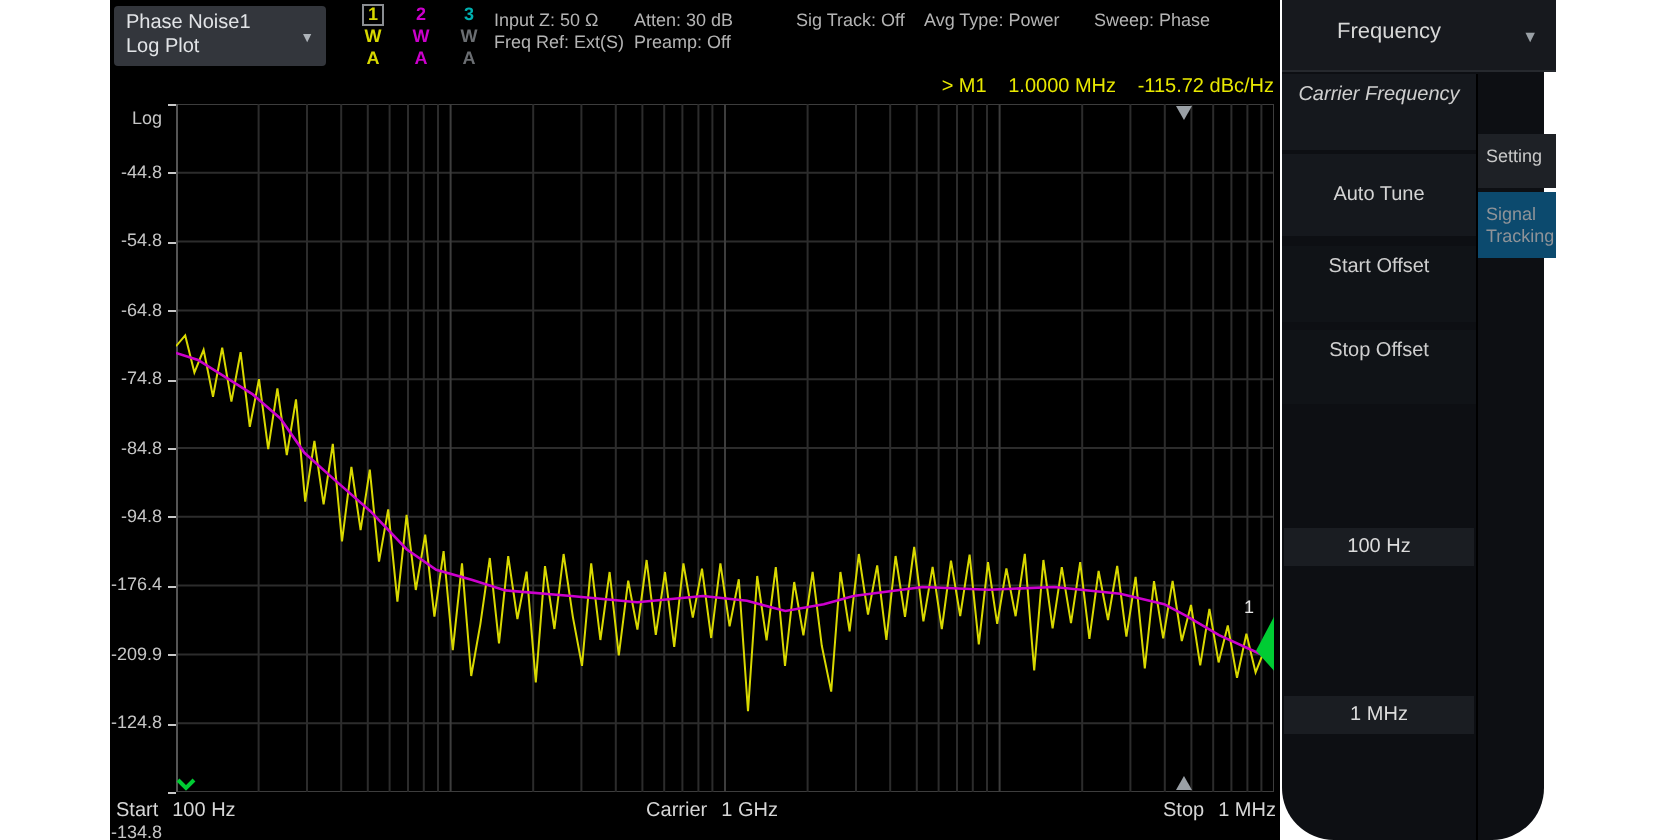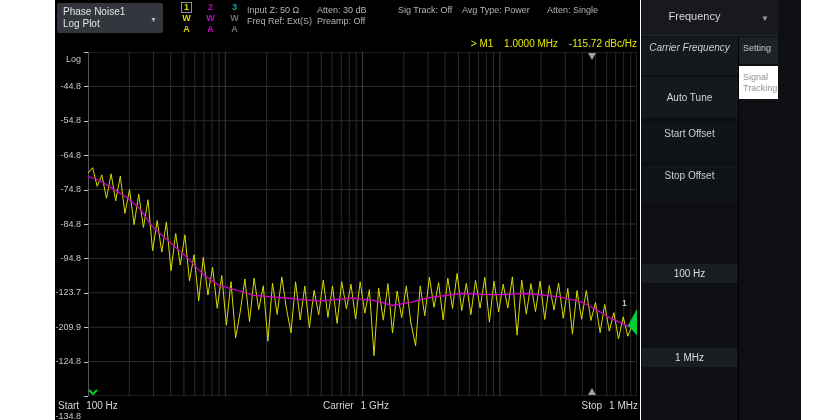--- a/index.html
+++ b/index.html
@@ -30,33 +30,33 @@
   #ylabels{position:absolute;left:0;top:0;width:28px;height:420px;}
   #log-label{position:absolute;left:0;top:54px;width:28px;text-align:right;padding-right:2px;font-size:9px;color:#c6c6c6;}
   .tick{position:absolute;left:29px;width:4px;height:1px;background:#c8c8c8;}
   #bottom-row{position:absolute;left:0;top:400px;width:585px;height:16px;font-size:10px;color:#d6d6d6;}
   #bottom-start{position:absolute;left:3px;}
   #bottom-carrier{position:absolute;left:301px;transform:translateX(-50%);white-space:nowrap;}
   #bottom-stop{position:absolute;right:2px;white-space:nowrap;}
   .lblgap{display:inline-block;width:7px;}
 
   
-  #panel{position:absolute;left:641px;top:0;width:160px;height:420px;background:#0d0f13;}
+  #panel{position:absolute;left:641px;top:0;width:131px;height:420px;background:#0d0f13;border-radius:26px;}
   #panel-header{position:absolute;left:0;top:0;width:137px;height:36px;background:#17191e;border-bottom:1px solid #26292e;}
   #panel-title{position:absolute;left:0;right:30px;top:10px;text-align:center;font-size:11px;color:#d8d8d8;}
   #panel-header .dd-arrow{position:absolute;right:9px;top:14px;font-size:8px;color:#9aa0a6;}
   .pgroup{position:absolute;left:0;width:97px;background:#15181d;}
   .pgroup .plabel{text-align:center;font-size:10px;color:#cfcfcf;padding-top:5px;}
   .pvalue{position:absolute;left:1px;right:1px;height:19px;background:#1a1d22;color:#dcdcdc;font-size:10px;text-align:center;line-height:19px;}
   #carrier-value{background:#04060a;border:1px solid #2b66c9;}
   #autotune-btn{position:absolute;left:0;top:77px;width:97px;height:41px;background:#15181d;color:#d4d4d4;font-size:10px;text-align:center;line-height:41px;cursor:default;}
   #tab-col-divider{position:absolute;left:97px;top:37px;width:1px;height:383px;background:#000;}
-  .ptab{position:absolute;left:98px;width:39px;font-size:9px;line-height:11px;padding:6px 2px 0 4px;}
+  .ptab{position:absolute;left:98px;width:39px;font-size:9px;line-height:11px;padding:6px 2px 0 4px;margin-top:30px;}
   #tab-setting{top:37px;height:27px;background:#1e2126;color:#c8c8c8;}
-  #tab-signal{top:66px;height:33px;background:#ffffff;color:#8f9398;}
+  #tab-signal{top:66px;height:33px;background:#0c4a6e;color:#8f9398;}
 </style>
 </head>
 <body>
 
 <div id="stage">
 
   <div id="screen">
 
     <div id="meas-dd">
       <div>Phase Noise1</div>
@@ -90,39 +90,39 @@
       <div>Atten: 30 dB</div>
         <div>Preamp: Off</div>
     </div>
     <div class="info-col" style="left:343px">
       <div>Sig Track: Off</div>
     </div>
     <div class="info-col" style="left:407px">
       <div>Avg Type: Power</div>
     </div>
     <div class="info-col" style="left:492px">
-      <div>Atten: Single</div>
+      <div>Sweep: Phase</div>
     </div>
 
 
     <div id="marker-readout">
       <span style="margin-left:17px">&gt; M1</span>
       <span>1.0000 MHz</span>
       <span>-115.72 dBc/Hz</span>
     </div>
 
     <div id="log-label">Log</div>
     <div id="ylabels">
         <div class="ylab" style="top: 80.9px;">-44.8</div>
         <div class="ylab" style="top: 115.3px;">-54.8</div>
         <div class="ylab" style="top: 149.7px;">-64.8</div>
         <div class="ylab" style="top: 184.1px;">-74.8</div>
         <div class="ylab" style="top: 218.5px;">-84.8</div>
         <div class="ylab" style="top: 252.9px;">-94.8</div>
-        <div class="ylab" style="top: 287.3px;">-123.7</div>
+        <div class="ylab" style="top: 287.3px;">-176.4</div>
         <div class="ylab" style="top: 321.7px;">-209.9</div>
         <div class="ylab" style="top: 356.1px;">-124.8</div>
         <div class="ylab" style="top: 390.5px; margin-top: 20px;">-134.8</div>
         <div class="tick" style="top: 52px;"></div>
         <div class="tick" style="top: 86.4px;"></div>
         <div class="tick" style="top: 120.8px;"></div>
         <div class="tick" style="top: 155.2px;"></div>
         <div class="tick" style="top: 189.6px;"></div>
         <div class="tick" style="top: 224px;"></div>
         <div class="tick" style="top: 258.4px;"></div>

